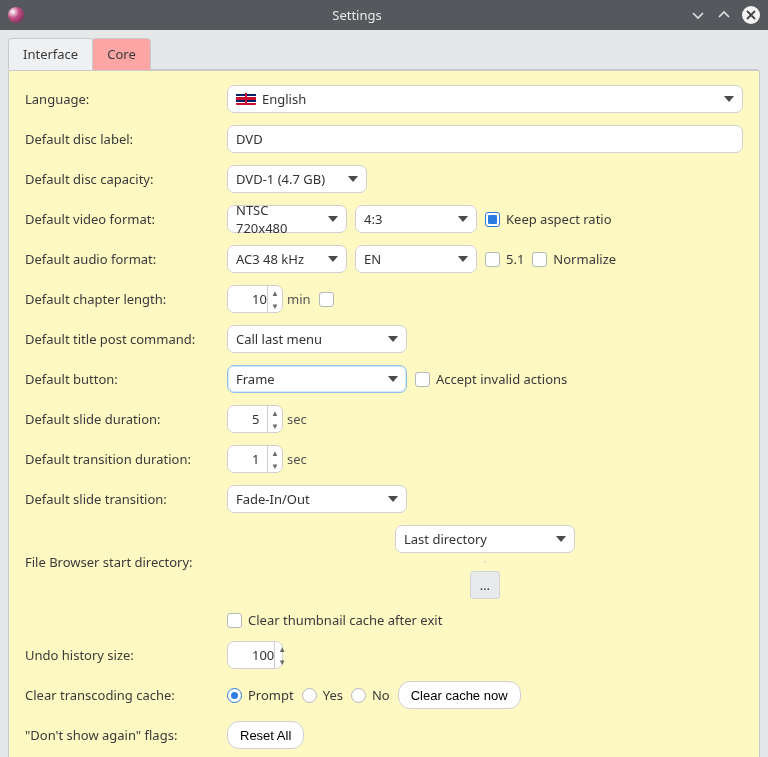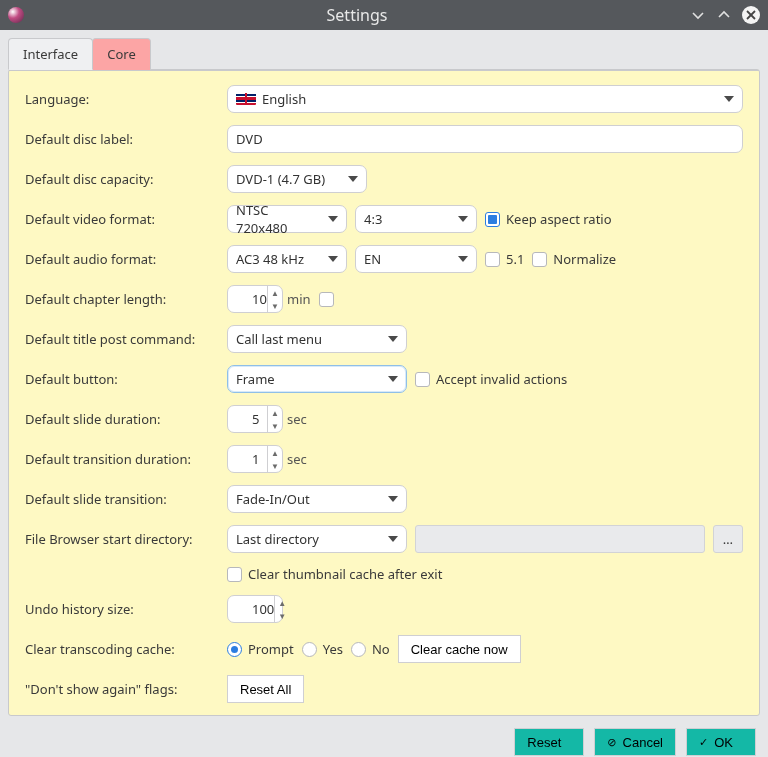--- a/index.html
+++ b/index.html
@@ -25,21 +25,21 @@
     user-select: none;
   }
   .titlebar .app-icon {
     width: 16px; height: 16px;
     border-radius: 50%;
     background: radial-gradient(circle at 30% 30%, #fff, #c24c84 40%, #5c2748);
   }
   .titlebar .title {
     flex: 1;
     text-align: center;
-    font-size: 16px;
+    font-size: 13px;
   }
   .titlebar .win-controls { display: flex; gap: 10px; align-items: center; }
   .titlebar .win-btn {
     display: inline-flex; align-items: center; justify-content: center;
     width: 16px; height: 16px; cursor: pointer;
     color: #e0e0e0;
   }
   .titlebar .win-close {
     width: 18px; height: 18px; border-radius: 50%;
     background: #f4f4f4; color: #444;
@@ -145,21 +145,21 @@
   }
   .radio.selected .dot { border-color: #2b7de0; }
   .radio.selected .dot::after {
     content: ""; width: 7px; height: 7px; border-radius: 50%; background: #2b7de0;
   }
 
   .btn {
     height: 28px;
     padding: 0 12px;
     border: 1px solid #cfcfd2;
-    border-radius: 0;
+    border-radius: 12px;
     background: #fff;
     cursor: pointer;
     display: inline-flex; align-items: center; gap: 6px;
     font-size: 13px;
   }
   .btn .glyph { font-size: 11px; }
 
   .flag {
     display: inline-block;
     width: 20px; height: 12px;
@@ -413,21 +413,21 @@
           <span>Fade-In/Out</span>
           <span class="caret">
               <svg width="10" height="10" viewBox="0 0 10 10">
                 <polygon points="0,2 10,2 5,8" fill="#4a4a4a"></polygon>
               </svg>
             </span>
         </div>
       </div>
 
       <div class="row-label">File Browser start directory:</div>
-      <div class="row-ctrl" style="width:100%;">
+      <div class="row-ctrl" style="width:100%;flex-direction:column;">
         <div class="select sel180">
           <span>Last directory</span>
           <span class="caret">
               <svg width="10" height="10" viewBox="0 0 10 10">
                 <polygon points="0,2 10,2 5,8" fill="#4a4a4a"></polygon>
               </svg>
             </span>
         </div>
         <div class="readonly-box"></div>
         <div class="ellipsis-btn">

